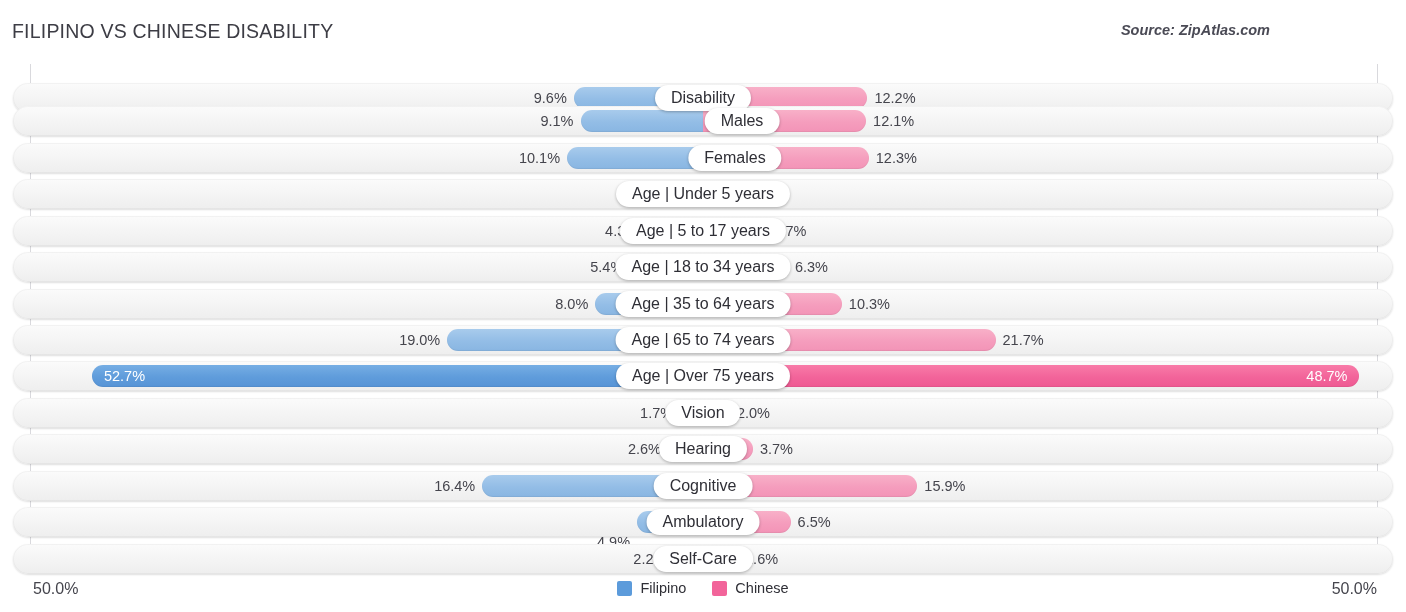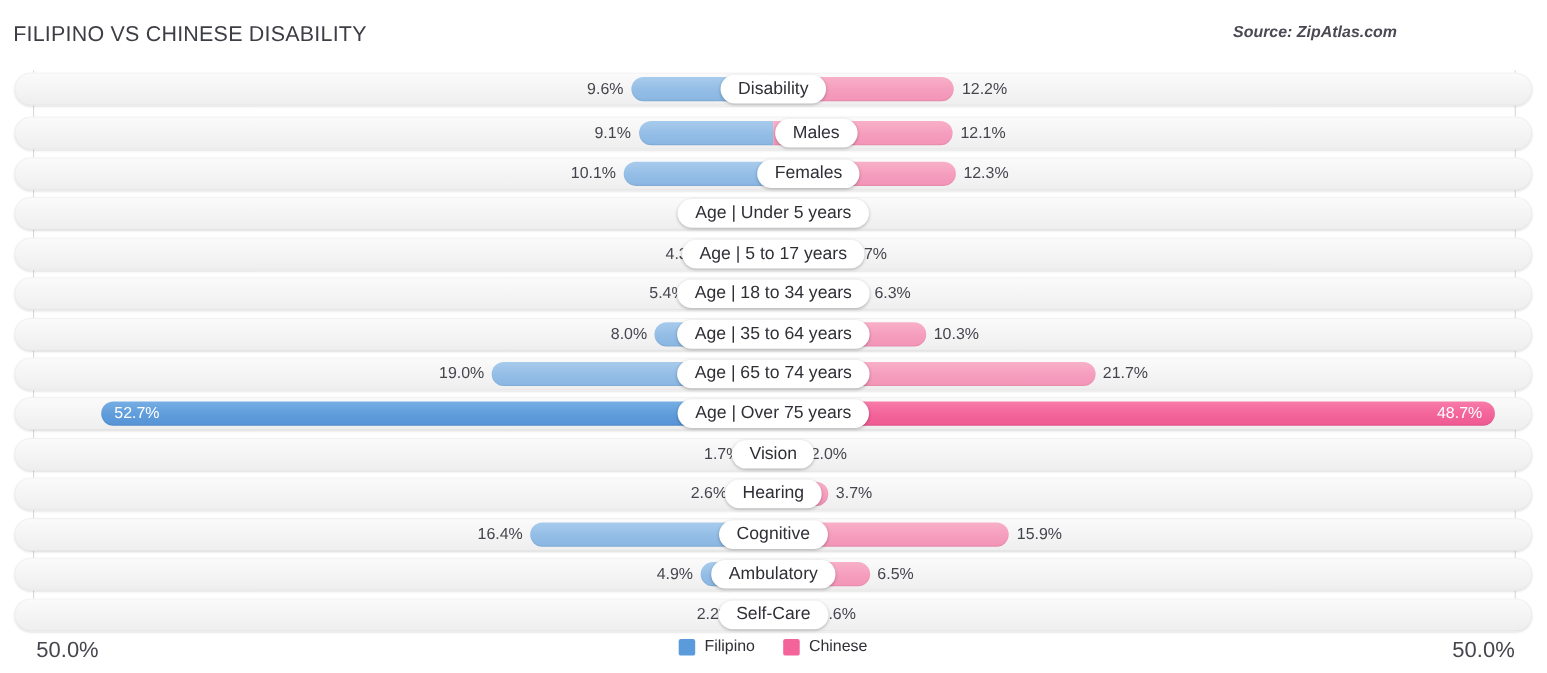--- a/index.html
+++ b/index.html
@@ -140,21 +140,21 @@
   .footer {
     position: absolute;
     left: 0;
     top: 576px;
     width: 1406px;
     height: 36px;
   }
   .axis-min, .axis-max {
     position: absolute;
     top: 4px;
-    font-size: 20px;
+    font-size: 16px;
     color: #45454d;
     white-space: nowrap;
   }
   .axis-min { left: 33px; }
   .axis-max { right: 29px; }
 
   .legend {
     position: absolute;
     left: 0;
     right: 0;
@@ -183,21 +183,21 @@
 
 <div id="root">
 
   <div class="chart-title">FILIPINO VS CHINESE DISABILITY</div>
   <div class="chart-source">Source: ZipAtlas.com</div>
 
   <div class="plot" id="plot">
     <div class="gridline left"></div>
     <div class="gridline right"></div>
 
-  <div class="row" style="top: 2px;">
+  <div class="row" style="top: 19px;">
         <div class="bar bar-left" style="width: 129.216px; right: 690px;"></div>
         <div class="bar bar-right" style="width: 164.456px; left: 690px;"></div>
         <div class="val val-left" style="right: 826.216px;">9.6%</div>
         <div class="val val-right" style="left: 861.456px;">12.2%</div>
         <div class="center-pill" style="left: 690px;">Disability</div>
       </div>
       <div class="row" style="top: 42.43px;">
         <div class="bar bar-left" style="width: 122.486px; right: 690px;"></div>
         <div class="bar bar-right" style="width: 163.108px; left: 690px;"></div>
         <div class="val val-left" style="right: 819.486px;">9.1%</div>
@@ -270,21 +270,21 @@
       <div class="row" style="top: 406.73px;">
         <div class="bar bar-left" style="width: 220.744px; right: 690px;"></div>
         <div class="bar bar-right" style="width: 214.332px; left: 690px;"></div>
         <div class="val val-left" style="right: 917.744px;">16.4%</div>
         <div class="val val-right" style="left: 911.332px;">15.9%</div>
         <div class="center-pill" style="left: 690px;">Cognitive</div>
       </div>
       <div class="row" style="top: 443.16px;">
         <div class="bar bar-left" style="width: 65.954px; right: 690px;"></div>
         <div class="bar bar-right" style="width: 87.62px; left: 690px;"></div>
-        <div class="val val-left" style="right: 762.954px;">4.9%</div>
+        <div class="val val-left" style="right: 762.954px; margin-top: 20px;">4.9%</div>
         <div class="val val-right" style="left: 784.62px;">6.5%</div>
         <div class="center-pill" style="left: 690px;">Ambulatory</div>
       </div>
       <div class="row" style="top: 479.59px;">
         <div class="bar bar-left" style="width: 29.612px; right: 690px;"></div>
         <div class="bar bar-right" style="width: 35.048px; left: 690px;"></div>
         <div class="val val-left" style="right: 726.612px;">2.2%</div>
         <div class="val val-right" style="left: 732.048px;">2.6%</div>
         <div class="center-pill" style="left: 690px;">Self-Care</div>
       </div>

